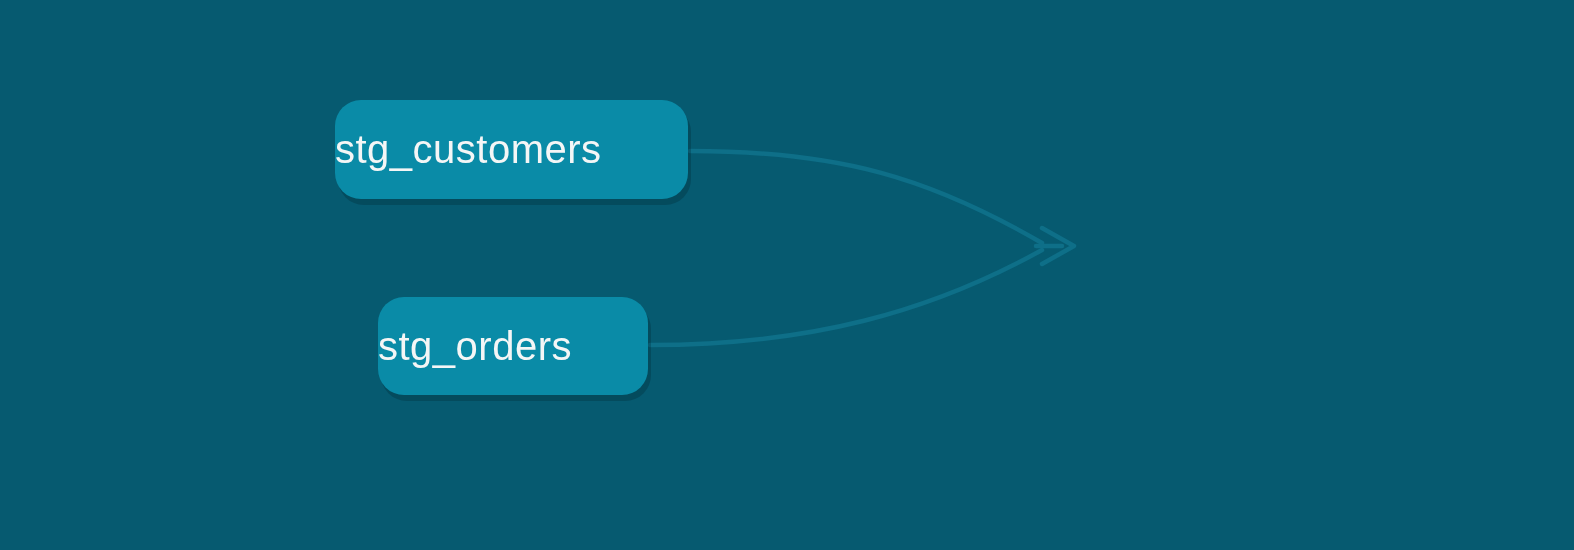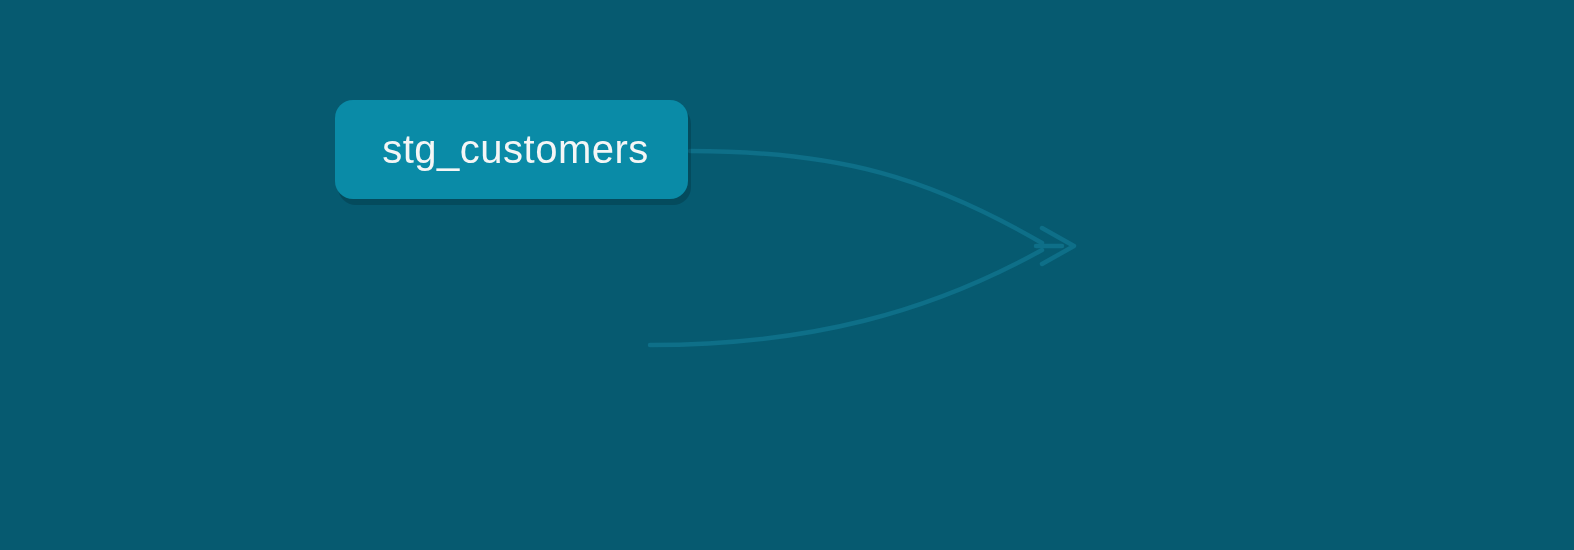--- a/index.html
+++ b/index.html
@@ -40,30 +40,29 @@
     fill: none;
     stroke: var(--edge);
     stroke-width: 4.5;
     stroke-linecap: round;
     stroke-linejoin: round;
   }
   .node {
     position: absolute;
     display: flex;
     align-items: center;
-    justify-content: center;
+    justify-content: flex-start;
     background: var(--node-fill);
     color: var(--text);
-    border-radius: 18px;
+    border-radius: 26px;
     box-shadow: 3px 6px 0 var(--node-shadow);
     font-size: 40px;
     letter-spacing: 0.5px;
     cursor: pointer;
     user-select: none;
-    padding-left: 8px;
   }
   .node-stg-customers {
     left: 335px;
     top: 100px;
     width: 353px;
     height: 99px;
   }
   .node-stg-orders {
     left: 378px;
     top: 297px;
@@ -94,15 +93,18 @@
 
     <path class="edge-path" d="M 1036 246 L 1062 246"></path>
 
     <path class="arrowhead" d="M 1042 228 L 1074 246 L 1042 264"></path>
   </svg>
 
   <div class="node node-stg-customers">
     <span class="node-label">stg_customers</span>
   </div>
 
+  <div class="node node-stg-orders">
+    <span class="node-label">stg_orders</span>
+  </div>
 
 
 </div>
 
 </body></html>

